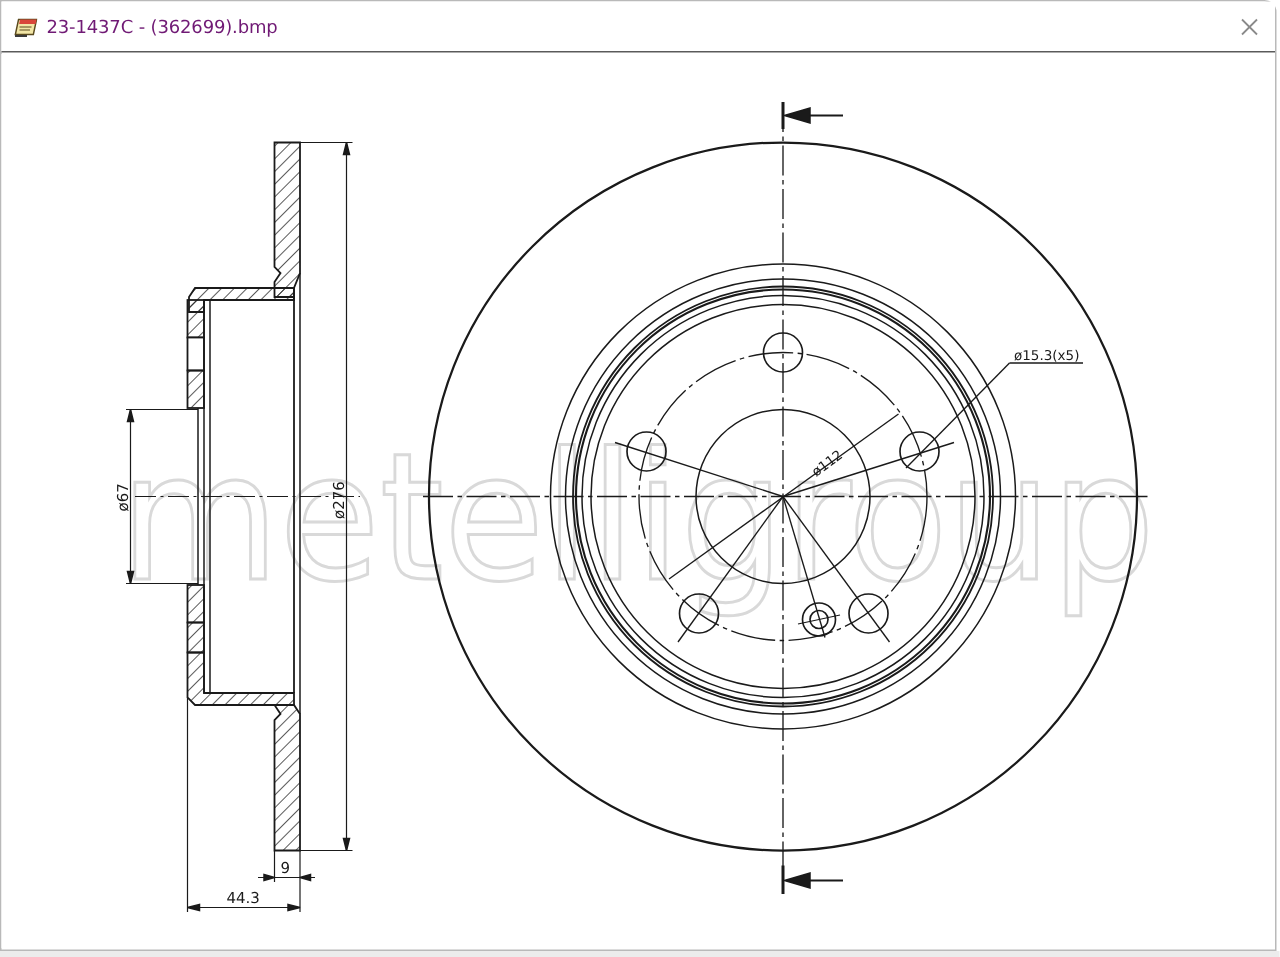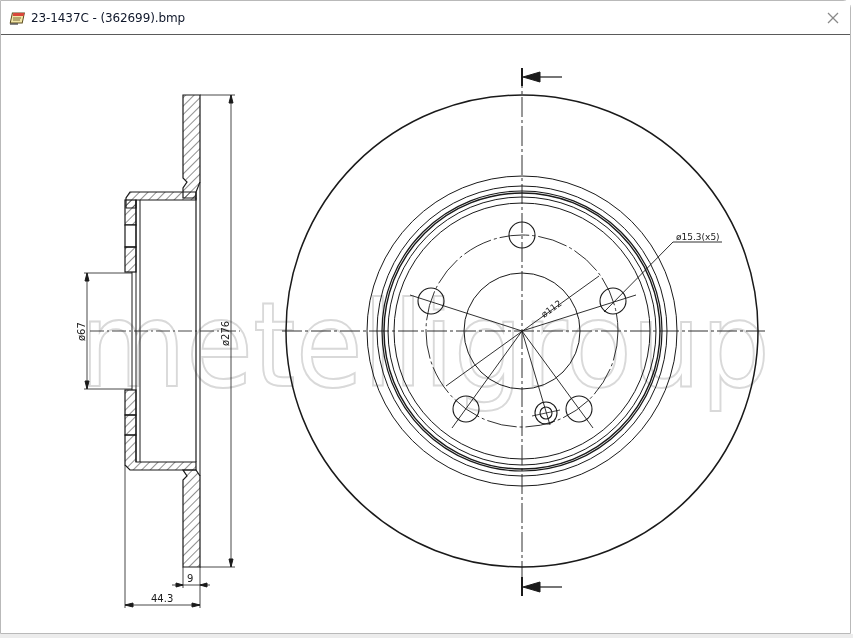--- a/index.html
+++ b/index.html
@@ -1,20 +1,20 @@
 <!DOCTYPE html>
 <html><head>
 <meta charset="utf-8">
 <style>
   html, body { margin:0; padding:0; background:#ffffff; }
   body { width:853px; height:638px; position:relative; overflow:hidden; font-family:"DejaVu Sans", sans-serif; }
   .window { position:absolute; left:0; top:0; width:851px; height:634px; background:#fff; border:1px solid #b9b9b9; border-radius:0 8px 0 0; box-sizing:border-box; }
   .titlebar { position:absolute; left:0; top:0; width:100%; height:33px; background:#ffffff; display:flex; align-items:center; }
   .title-icon { width:16px; height:16px; margin-left:8px; margin-right:6px; }
-  .title-text { font-size:12px; color:#0f172a; font-family:"DejaVu Sans", sans-serif; letter-spacing:-0.1px; }
+  .title-text { font-size:12px; color:#701a75; font-family:"DejaVu Sans", sans-serif; letter-spacing:-0.1px; }
   .close-btn { position:absolute; right:6px; top:6px; width:22px; height:22px; display:flex; align-items:center; justify-content:center; cursor:pointer; }
   .title-divider { position:absolute; left:0; top:33px; width:100%; height:2px; background:#5a5a5a; }
   .canvas { position:absolute; left:1px; top:35px; width:849px; height:597px; background:#fff; }
   .bottom-strip { position:absolute; left:0; top:634px; width:853px; height:4px; background:#ececec; }
   svg text { font-family:"DejaVu Sans", sans-serif; }
 </style>
 </head>
 <body>
 
 <div class="window">

